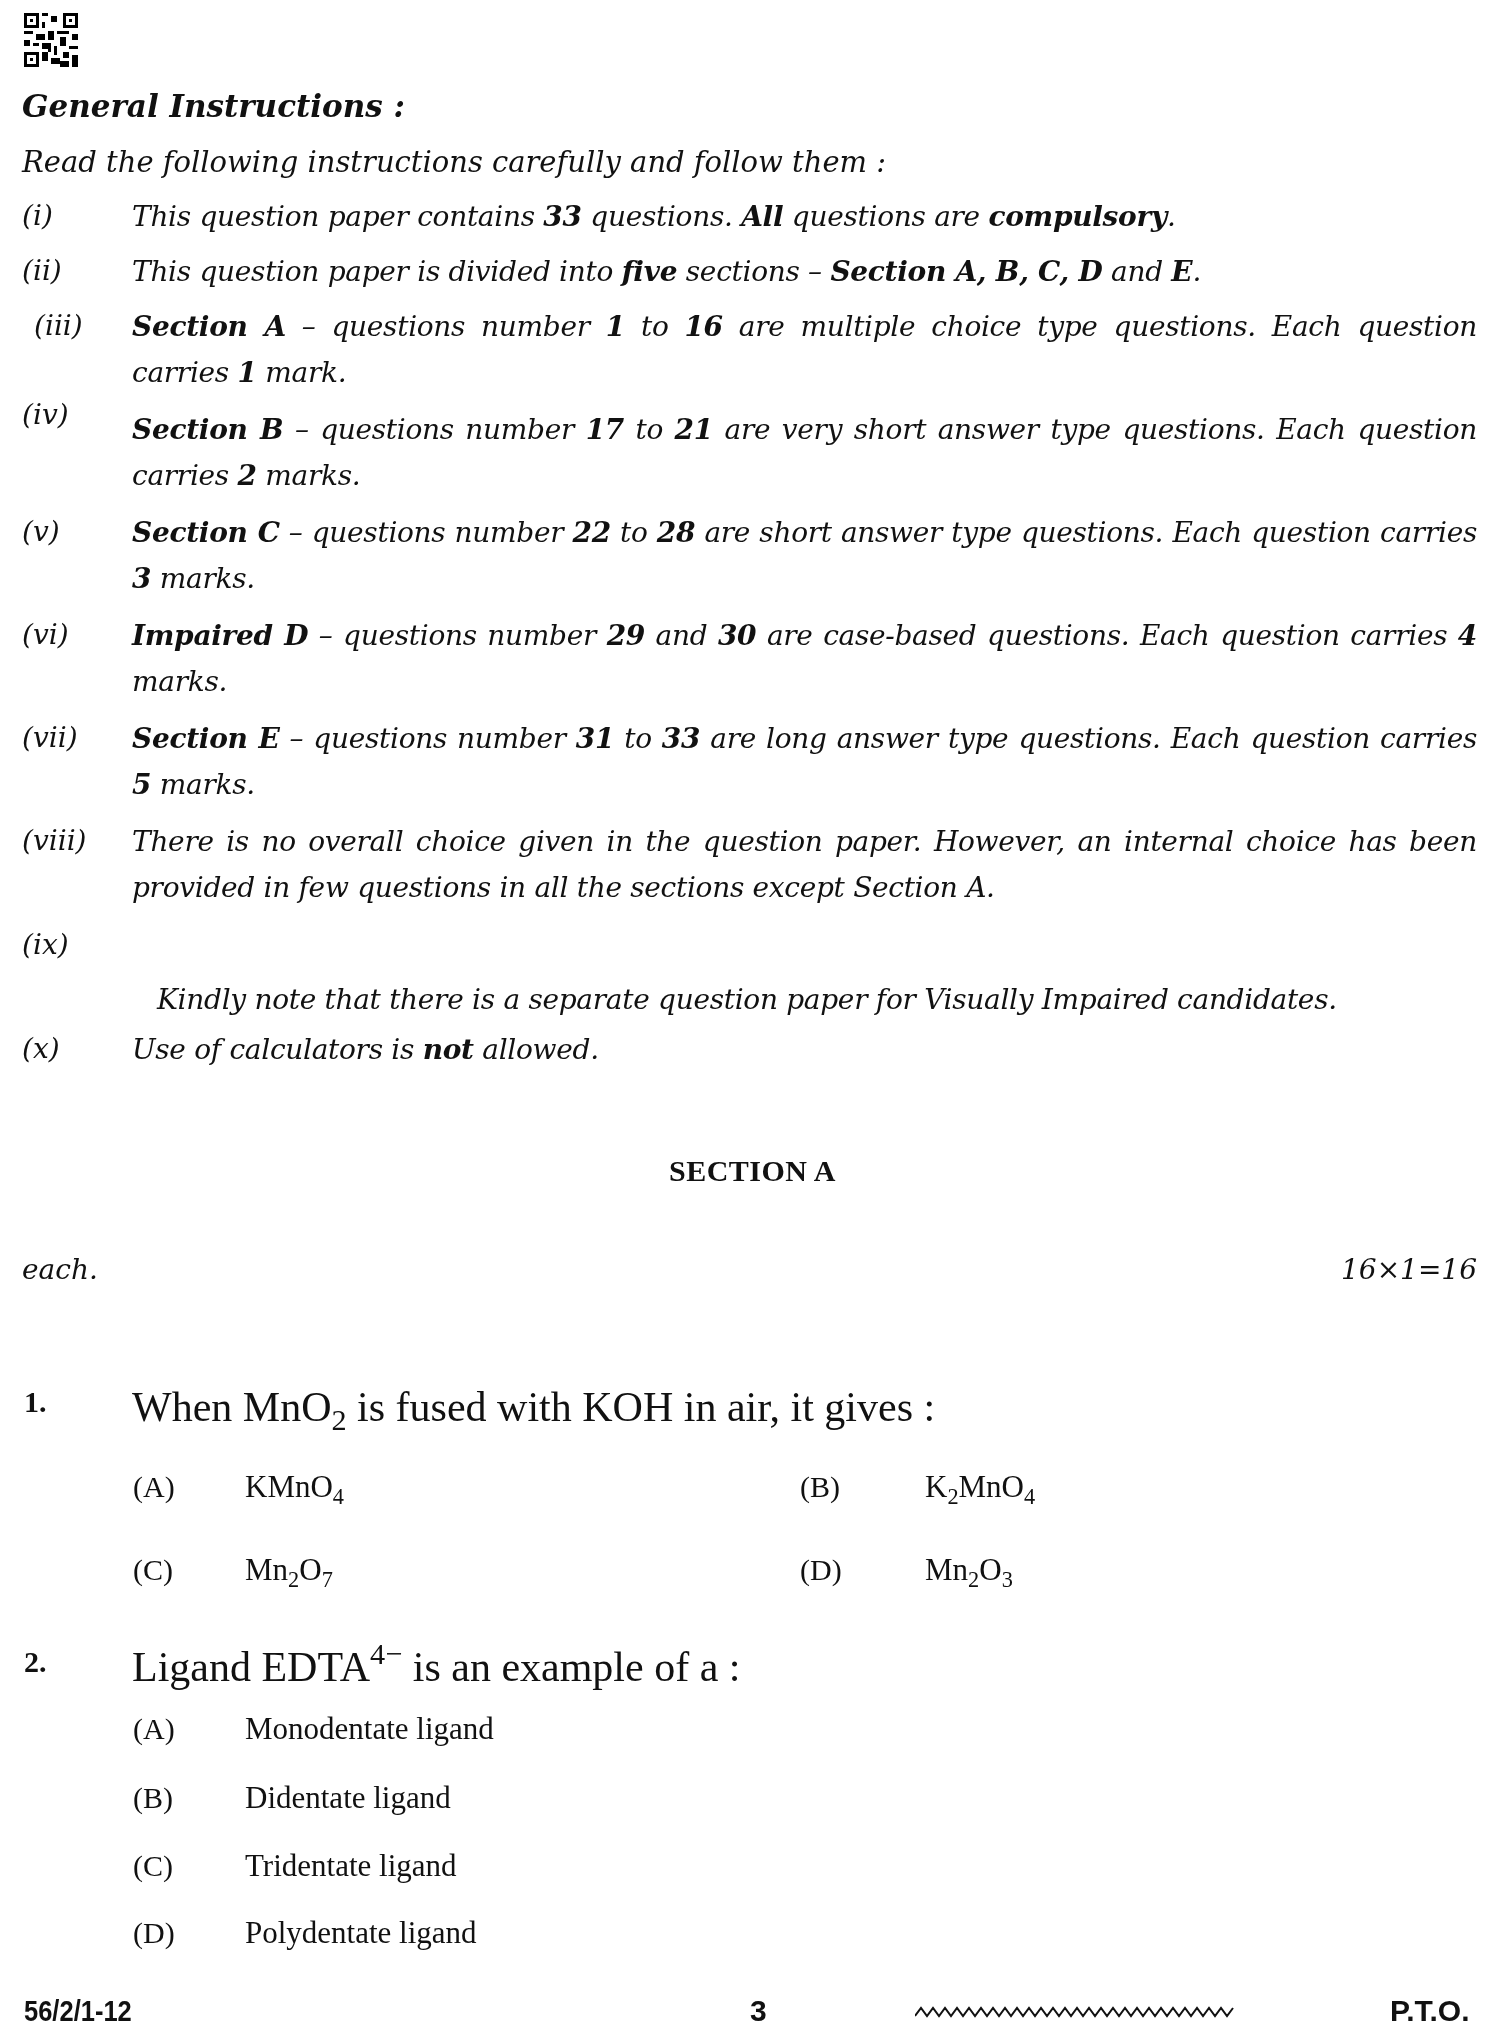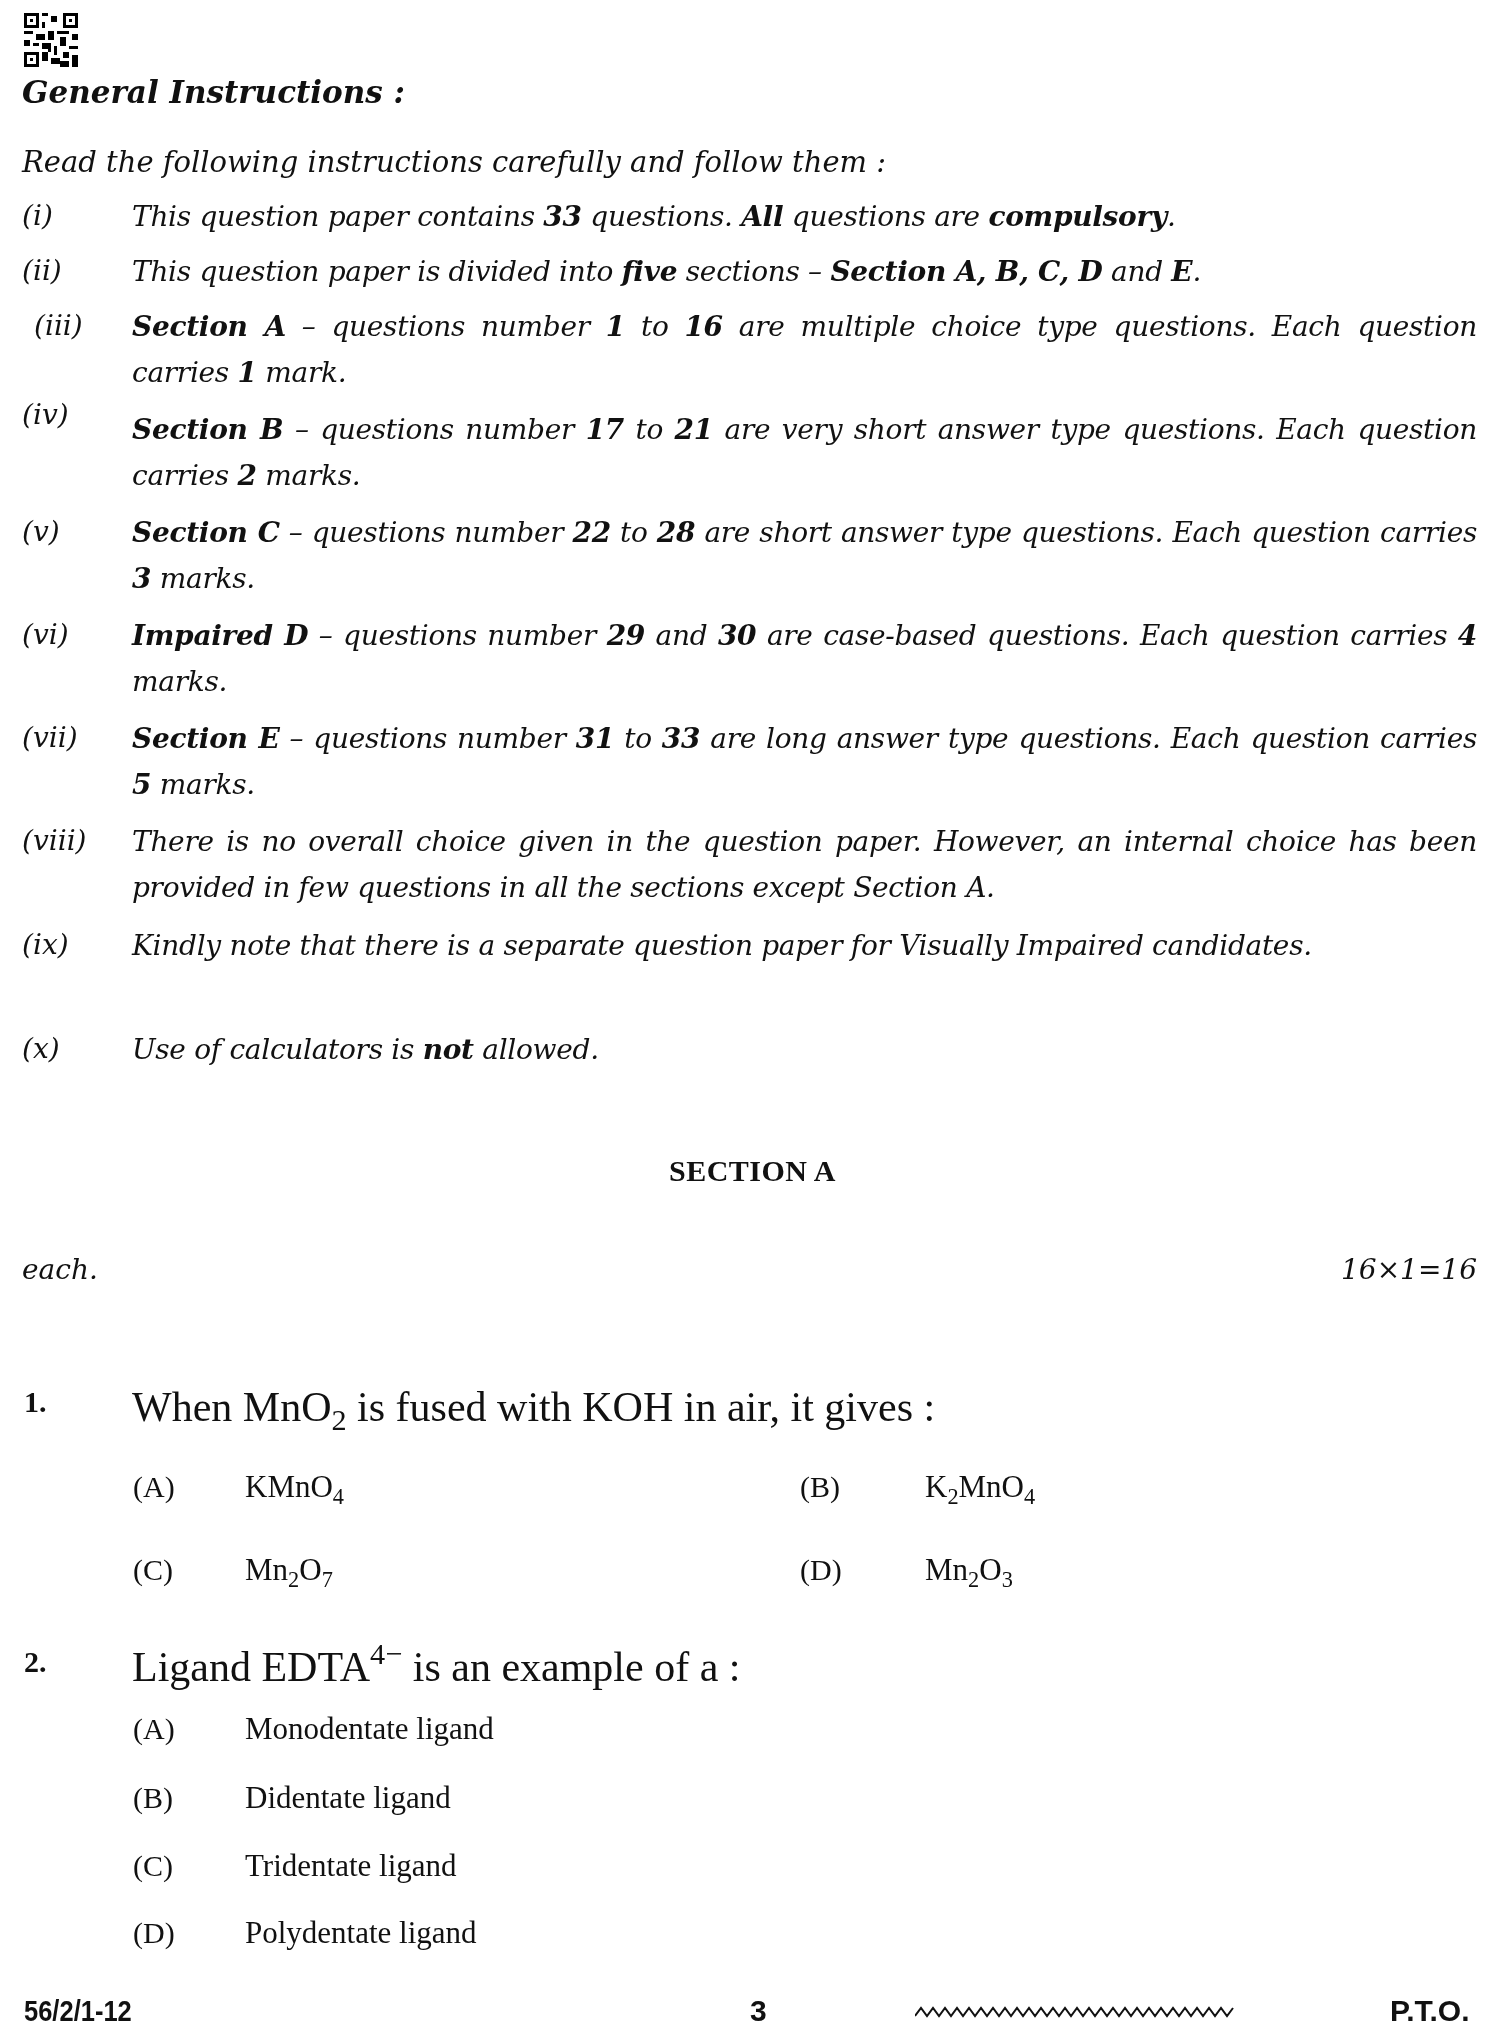--- a/index.html
+++ b/index.html
@@ -55,42 +55,42 @@
   <rect x="10" y="11" width="1" height="3" fill="#000"></rect>
     <rect x="15" y="11" width="3" height="1" fill="#000"></rect>
     <rect x="6" y="13" width="2" height="3" fill="#000"></rect>
   <rect x="9" y="15" width="3" height="2" fill="#000"></rect>
     <rect x="13" y="13" width="2" height="2" fill="#000"></rect>
     <rect x="16" y="14" width="2" height="4" fill="#000"></rect>
   <rect x="12" y="16" width="3" height="2" fill="#000"></rect>
     <rect x="8" y="12" width="1" height="1" fill="#000"></rect>
 </svg>
 
-<div class="abs hdr" style="left:22px; top:74px;">General Instructions :</div>
+<div class="abs hdr" style="left:22px; top:88px;">General Instructions :</div>
 <div class="abs sub" style="left:22px; top:145px;">Read the following instructions carefully and follow them :</div>
 
 <div id="instructions">
     <div class="inst-label" style="top: 199px;">(i)</div>
     <div class="inst-text" style="top: 194px;"><span>This question paper contains </span><span class="b">33</span><span> questions. </span><span class="b">All</span><span> questions are </span><span class="b">compulsory</span><span>.</span></div>
     <div class="inst-label" style="top: 254px;">(ii)</div>
     <div class="inst-text" style="top: 249px;"><span>This question paper is divided into </span><span class="b">five</span><span> sections – </span><span class="b">Section A, B, C, D</span><span> and </span><span class="b">E</span><span>.</span></div>
     <div class="inst-label" style="top: 309px; margin-left: 12px;">(iii)</div>
     <div class="inst-text" style="top: 304px;"><span class="b">Section A</span><span> – questions number </span><span class="b">1</span><span> to </span><span class="b">16</span><span> are multiple choice type questions. Each question carries </span><span class="b">1</span><span> mark.</span></div>
     <div class="inst-label" style="top: 398px;">(iv)</div>
     <div class="inst-text" style="top: 407px;"><span class="b">Section B</span><span> – questions number </span><span class="b">17</span><span> to </span><span class="b">21</span><span> are very short answer type questions. Each question carries </span><span class="b">2</span><span> marks.</span></div>
     <div class="inst-label" style="top: 515px;">(v)</div>
     <div class="inst-text" style="top: 510px;"><span class="b">Section C</span><span> – questions number </span><span class="b">22</span><span> to </span><span class="b">28</span><span> are short answer type questions. Each question carries </span><span class="b">3</span><span> marks.</span></div>
     <div class="inst-label" style="top: 618px;">(vi)</div>
     <div class="inst-text" style="top: 613px;"><span class="b">Impaired D</span><span> – questions number </span><span class="b">29</span><span> and </span><span class="b">30</span><span> are case-based questions. Each question carries </span><span class="b">4</span><span> marks.</span></div>
     <div class="inst-label" style="top: 721px;">(vii)</div>
     <div class="inst-text" style="top: 716px;"><span class="b">Section E</span><span> – questions number </span><span class="b">31</span><span> to </span><span class="b">33</span><span> are long answer type questions. Each question carries </span><span class="b">5</span><span> marks.</span></div>
     <div class="inst-label" style="top: 824px;">(viii)</div>
     <div class="inst-text" style="top: 819px;"><span>There is no overall choice given in the question paper. However, an internal choice has been provided in few questions in all the sections except Section A.</span></div>
     <div class="inst-label" style="top: 928px;">(ix)</div>
-    <div class="inst-text" style="top: 923px;"><span>Kindly note that there is a separate question paper for Visually Impaired candidates.</span></div>
+    <div class="inst-text" style="top: 977px; margin-left: 25px;"><span>Kindly note that there is a separate question paper for Visually Impaired candidates.</span></div>
     <div class="inst-label" style="top: 1032px;">(x)</div>
     <div class="inst-text" style="top: 1027px;"><span>Use of calculators is </span><span class="b">not</span><span> allowed.</span></div>
   </div>
 
 <div class="sec-title" style="top:1154px;">SECTION A</div>
 
 <div class="sec-desc" style="top:1243px;">
   <span class="l2">
     <span>each.</span>
     <span>16×1=16</span>

